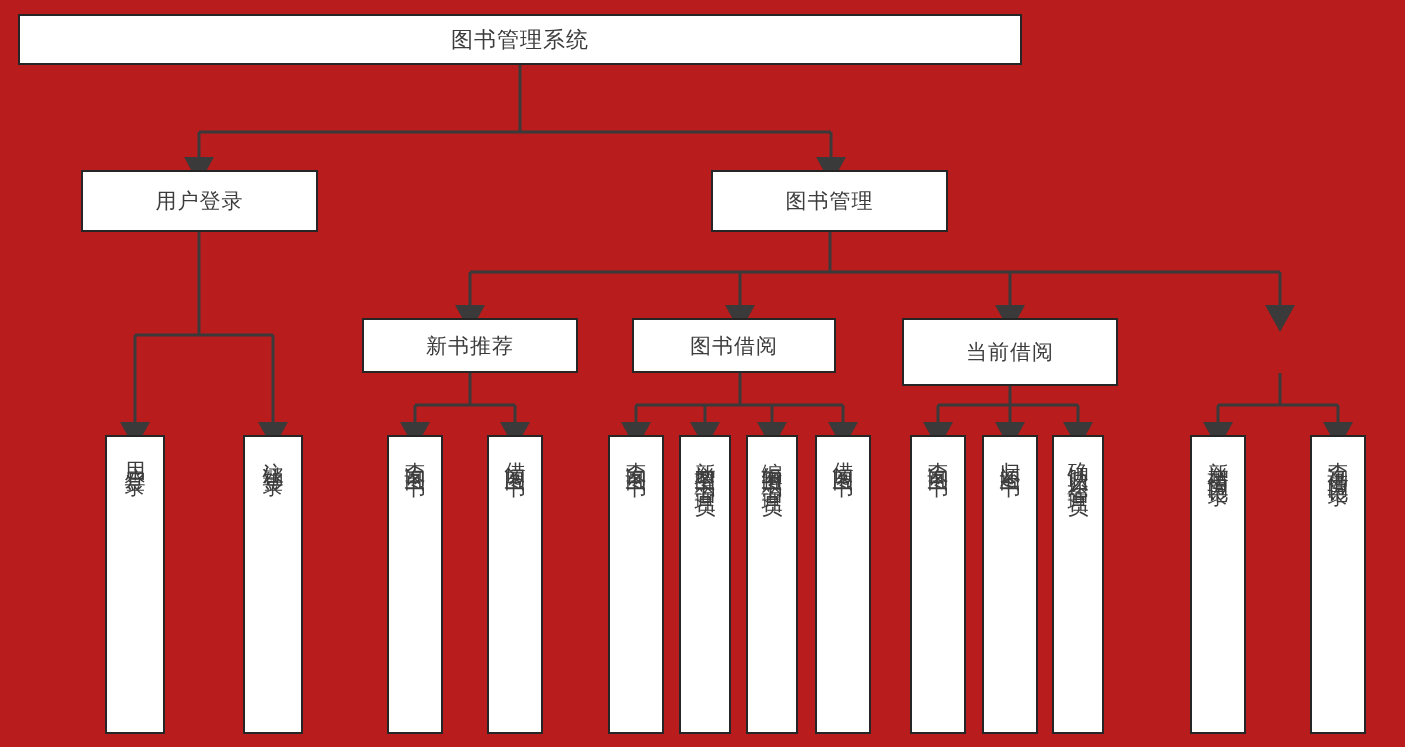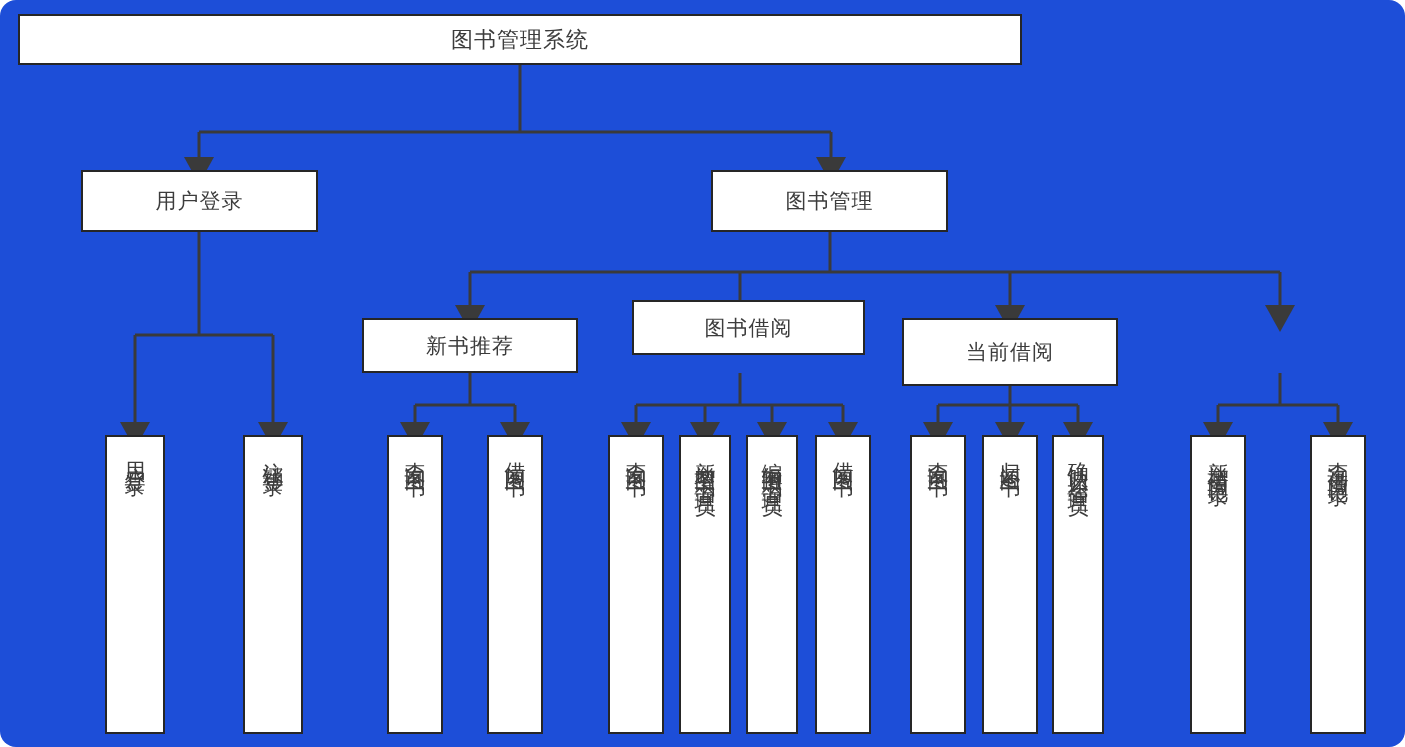--- a/index.html
+++ b/index.html
@@ -68,21 +68,21 @@
     font-size: 17px;
     color: #b9b9b9;
     letter-spacing: 0.5px;
     z-index: 3;
     white-space: nowrap;
   }
 </style>
 </head>
 <body>
 
-<div id="canvas" style="background: #1d4ed8; border-radius: 16px;">
+<div id="canvas" style="background: #b91c1c;">
 
   <svg id="svg-layer" viewBox="0 0 1405 747" xmlns="http://www.w3.org/2000/svg">
     <defs>
       <marker id="arrow" markerWidth="9" markerHeight="10" refX="1" refY="5" orient="auto" markerUnits="strokeWidth">
         <path d="M0,0 L9,5 L0,10 z" fill="#3a3a3a"></path>
       </marker>
     </defs>
     <g stroke="#3a3a3a" stroke-width="3" fill="none">
 
       <path d="M520,65 L520,132"></path>
@@ -134,21 +134,21 @@
   <div class="node h-node node-l1" style="left: 81px; top: 170px; width: 237px; height: 62px; border-color: rgb(38, 38, 38); background: rgb(255, 255, 255); color: rgb(60, 60, 60);">
     <span class="node-label">用户登录</span>
   </div>
   <div class="node h-node node-l1" style="left: 711px; top: 170px; width: 237px; height: 62px; border-color: rgb(38, 38, 38); background: rgb(255, 255, 255); color: rgb(60, 60, 60);">
     <span class="node-label">图书管理</span>
   </div>
 
   <div class="node h-node node-l2" style="left: 362px; top: 318px; width: 216px; height: 55px; border-color: rgb(38, 38, 38); background: rgb(255, 255, 255); color: rgb(60, 60, 60);">
     <span class="node-label">新书推荐</span>
   </div>
-  <div class="node h-node node-l2" style="left: 632px; top: 300px; width: 233px; height: 55px; border-color: rgb(38, 38, 38); background: rgb(255, 255, 255); color: rgb(60, 60, 60);">
+  <div class="node h-node node-l2" style="left: 632px; top: 318px; width: 204px; height: 55px; border-color: rgb(38, 38, 38); background: rgb(255, 255, 255); color: rgb(60, 60, 60);">
     <span class="node-label">图书借阅</span>
   </div>
   <div class="node h-node node-l2" style="left: 902px; top: 318px; width: 216px; height: 68px; border-color: rgb(38, 38, 38); background: rgb(255, 255, 255); color: rgb(60, 60, 60);">
     <span class="node-label">当前借阅</span>
   </div>
 
   <div class="node v-node" style="left: 105px; top: 435px; width: 60px; height: 299px; border-color: rgb(38, 38, 38); background: rgb(255, 255, 255); color: rgb(60, 60, 60);">
     <span class="node-label">用户登录</span>
   </div>
   <div class="node v-node" style="left: 243px; top: 435px; width: 60px; height: 299px; border-color: rgb(38, 38, 38); background: rgb(255, 255, 255); color: rgb(60, 60, 60);">

